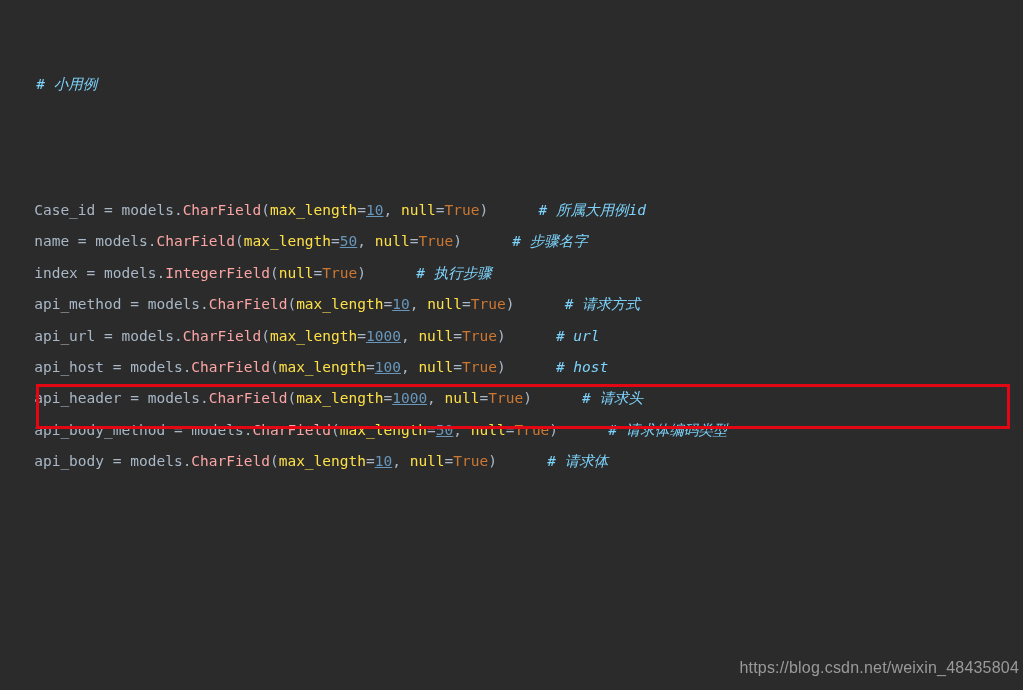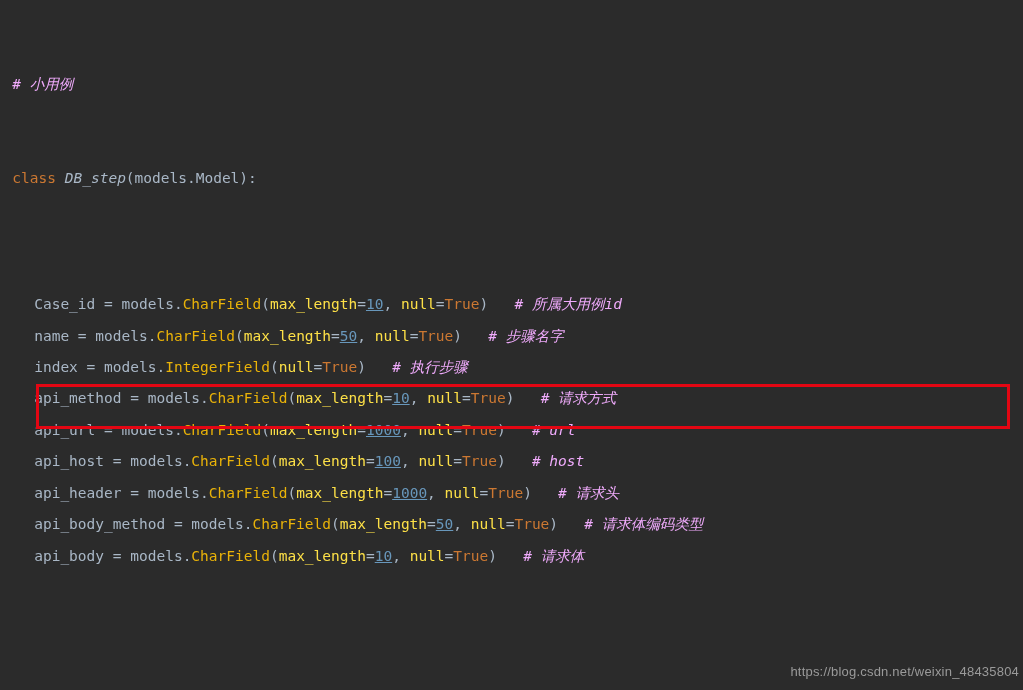--- a/index.html
+++ b/index.html
@@ -15,49 +15,48 @@
     position: relative;
     line-height: 2.17;
   }
   .editor {
     padding: 6px 0 0 8px;
     white-space: pre;
   }
   .line { display: block; }
   .kw     { color: #cc7832; }      
   .cls    { color: #a9b7c6; font-style: italic; }
-  .def    { color: #eab308; }      
+  .def    { color: #fca5a5; }      
   .pun    { color: #a9b7c6; }
   .id     { color: #a9b7c6; margin-top: 48px; }
   .param  { color: #fde047; }      
   .num    { color: #6897bb; text-decoration: underline; }
-  .cmt    { color: #f0abfc; font-style: italic; }
+  .cmt    { color: #7dd3fc; font-style: italic; margin-left: 24px; }
   .indent1 { display:inline-block; width: 3ch; }
   .indent0 { display:inline-block; width: 0.5ch; }
   .hl-box {
     position: absolute;
     border: 3px solid #e30613;
     pointer-events: none;
   }
   .watermark {
     position: absolute;
     right: 4px;
     bottom: 4px;
-    font-size: 13px;
+    font-size: 16px;
     color: #9a9a9a;
     font-family: sans-serif;
     letter-spacing: 0.2px;
   }
 </style>
 </head>
 <body>
 
 <div class="editor">
   <span class="line"><span class="indent0"></span><span class="cmt"># 小用例</span></span>
-  <span class="line"><span class="indent0"></span><span class="kw">class</span> <span class="cls">DB_step</span><span class="pun">(models.Model):</span></span>
 
   <span id="fields-block"><span class="line"><span class="indent1"></span><span class="id">Case_id</span> <span class="pun">=</span> <span class="id">models</span><span class="pun">.</span><span class="def">CharField</span><span class="pun">(</span><span class="param">max_length</span><span class="pun">=</span><span class="num">10</span><span class="pun">, </span><span class="param">null</span><span class="pun">=</span><span class="kw">True</span><span class="pun">)</span>   <span class="cmt"># 所属大用例id</span></span><span class="line"><span class="indent1"></span><span class="id">name</span> <span class="pun">=</span> <span class="id">models</span><span class="pun">.</span><span class="def">CharField</span><span class="pun">(</span><span class="param">max_length</span><span class="pun">=</span><span class="num">50</span><span class="pun">, </span><span class="param">null</span><span class="pun">=</span><span class="kw">True</span><span class="pun">)</span>   <span class="cmt"># 步骤名字</span></span><span class="line"><span class="indent1"></span><span class="id">index</span> <span class="pun">=</span> <span class="id">models</span><span class="pun">.</span><span class="def">IntegerField</span><span class="pun">(</span><span class="param">null</span><span class="pun">=</span><span class="kw">True</span><span class="pun">)</span>   <span class="cmt"># 执行步骤</span></span><span class="line"><span class="indent1"></span><span class="id">api_method</span> <span class="pun">=</span> <span class="id">models</span><span class="pun">.</span><span class="def">CharField</span><span class="pun">(</span><span class="param">max_length</span><span class="pun">=</span><span class="num">10</span><span class="pun">, </span><span class="param">null</span><span class="pun">=</span><span class="kw">True</span><span class="pun">)</span>   <span class="cmt"># 请求方式</span></span><span class="line"><span class="indent1"></span><span class="id">api_url</span> <span class="pun">=</span> <span class="id">models</span><span class="pun">.</span><span class="def">CharField</span><span class="pun">(</span><span class="param">max_length</span><span class="pun">=</span><span class="num">1000</span><span class="pun">, </span><span class="param">null</span><span class="pun">=</span><span class="kw">True</span><span class="pun">)</span>   <span class="cmt"># url</span></span><span class="line"><span class="indent1"></span><span class="id">api_host</span> <span class="pun">=</span> <span class="id">models</span><span class="pun">.</span><span class="def">CharField</span><span class="pun">(</span><span class="param">max_length</span><span class="pun">=</span><span class="num">100</span><span class="pun">, </span><span class="param">null</span><span class="pun">=</span><span class="kw">True</span><span class="pun">)</span>   <span class="cmt"># host</span></span><span class="line"><span class="indent1"></span><span class="id">api_header</span> <span class="pun">=</span> <span class="id">models</span><span class="pun">.</span><span class="def">CharField</span><span class="pun">(</span><span class="param">max_length</span><span class="pun">=</span><span class="num">1000</span><span class="pun">, </span><span class="param">null</span><span class="pun">=</span><span class="kw">True</span><span class="pun">)</span>   <span class="cmt"># 请求头</span></span><span class="line"><span class="indent1"></span><span class="id">api_body_method</span> <span class="pun">=</span> <span class="id">models</span><span class="pun">.</span><span class="def">CharField</span><span class="pun">(</span><span class="param">max_length</span><span class="pun">=</span><span class="num">50</span><span class="pun">, </span><span class="param">null</span><span class="pun">=</span><span class="kw">True</span><span class="pun">)</span>   <span class="cmt"># 请求体编码类型</span></span><span class="line"><span class="indent1"></span><span class="id">api_body</span> <span class="pun">=</span> <span class="id">models</span><span class="pun">.</span><span class="def">CharField</span><span class="pun">(</span><span class="param">max_length</span><span class="pun">=</span><span class="num">10</span><span class="pun">, </span><span class="param">null</span><span class="pun">=</span><span class="kw">True</span><span class="pun">)</span>   <span class="cmt"># 请求体</span></span></span>
 
   <span class="line"> </span>
   
   
   
   
   
 </div>

